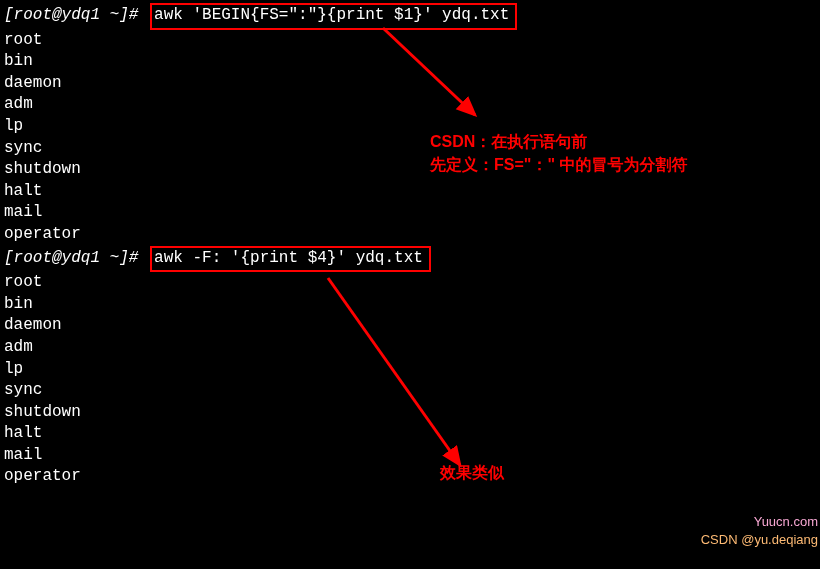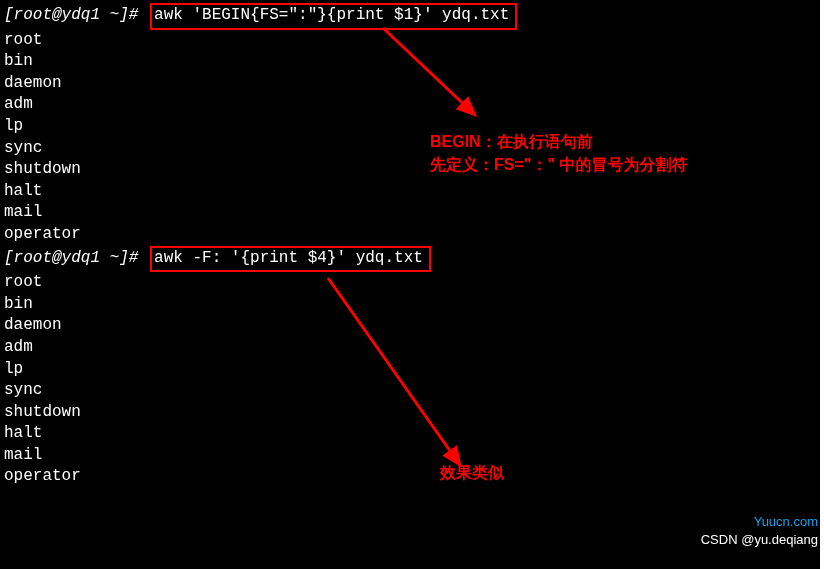--- a/index.html
+++ b/index.html
@@ -40,29 +40,29 @@
       font-size: 16px;
       line-height: 1.45;
     }
     .arrow {
       position: absolute;
     }
     .watermark-top {
       position: absolute;
       right: 6px;
       bottom: 38px;
-      color: #0ea5e9;
+      color: #f9a8d4;
       font-family: Arial, sans-serif;
       font-size: 13px;
     }
     .watermark-bottom {
       position: absolute;
       right: 6px;
       bottom: 20px;
-      color: #ffffff;
+      color: #fdba74;
       font-family: Arial, sans-serif;
       font-size: 13px;
     }
     .right-border {
       position: absolute;
       right: 0;
       top: 0;
       width: 4px;
       height: 100%;
       background: #fff;
@@ -100,21 +100,21 @@
 <svg class="arrow" style="left:375px; top:20px;" width="120" height="110">
   <defs>
     <marker id="ah1" markerWidth="8" markerHeight="8" refX="6" refY="3" orient="auto">
       <path d="M0,0 L7,3 L0,6 Z" fill="#ff0000"></path>
     </marker>
   </defs>
   <line x1="8" y1="8" x2="100" y2="95" stroke="#ff0000" stroke-width="3" marker-end="url(#ah1)"></line>
 </svg>
 
 <div class="annotation" style="left:430px; top:130px;">
-  <div>BEGIN：在执行语句前</div>
+  <div>CSDN：在执行语句前</div>
   <div>先定义：FS="：" 中的冒号为分割符</div>
 </div>
 
 <svg class="arrow" style="left:320px; top:270px;" width="160" height="210">
   <defs>
     <marker id="ah2" markerWidth="8" markerHeight="8" refX="6" refY="3" orient="auto">
       <path d="M0,0 L7,3 L0,6 Z" fill="#ff0000"></path>
     </marker>
   </defs>
   <line x1="8" y1="8" x2="140" y2="195" stroke="#ff0000" stroke-width="3" marker-end="url(#ah2)"></line>

